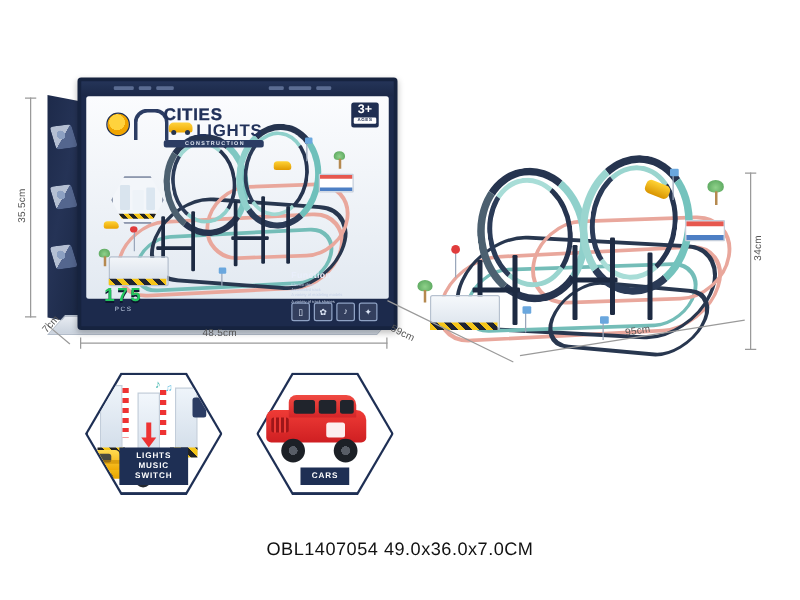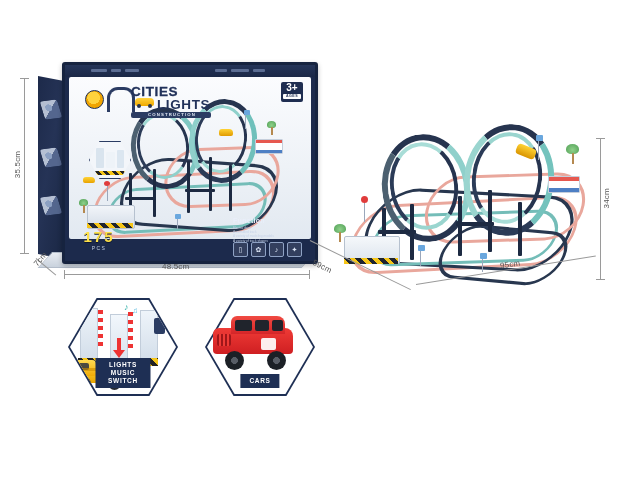--- a/index.html
+++ b/index.html
@@ -103,21 +103,21 @@
   .age-badge .a1{font-size:10px;font-weight:bold;line-height:12px;}
   .age-badge .a2{font-size:3.6px;letter-spacing:.5px;background:#fff;color:#1f2e51;
     margin:0 2px;border-radius:1px;line-height:5px;font-weight:bold;}
 
   
   .pcs-badge{
     position:absolute;left:10px;bottom:6px;width:48px;height:26px;
     color:#eef3fb;text-align:center;
   }
   .pcs-badge .p1{font-size:15px;font-weight:bold;letter-spacing:2px;line-height:16px;
-    color:#fde047;text-shadow:0 1px 0 #0d1730;}
+    color:#22c55e;text-shadow:0 1px 0 #0d1730;}
   .pcs-badge .p2{font-size:5px;letter-spacing:1.4px;line-height:6px;color:#c2cfe4;}
 
   
   .fn-panel{
     position:absolute;right:8px;bottom:4px;width:74px;height:40px;color:#e9eefa;
   }
   .fn-title{font-size:7px;font-weight:bold;letter-spacing:.3px;margin-bottom:2px;}
   .fn-list{list-style:none;margin:0;padding:0;}
   .fn-list li{font-size:3.2px;line-height:4.2px;color:#c7d3e8;white-space:nowrap;}
   .fn-icons{position:absolute;left:0;bottom:0;display:flex;gap:3px;}
@@ -477,14 +477,15 @@
       <div class="sr-win" style="left:46px;width:14px;"></div>
       <div class="sr-win" style="left:63px;width:11px;"></div>
       <div class="sr-grille"></div>
       <div class="sr-badge"></div>
       <div class="sr-wheel" style="left:16px;"></div>
       <div class="sr-wheel" style="left:58px;"></div>
     </div>
     <div class="feat-caption">CARS</div>
   </div>
 
+  <div id="bottom-caption">OBL1407054  49.0x36.0x7.0CM</div>
 
 </div>
 
 </body></html>

